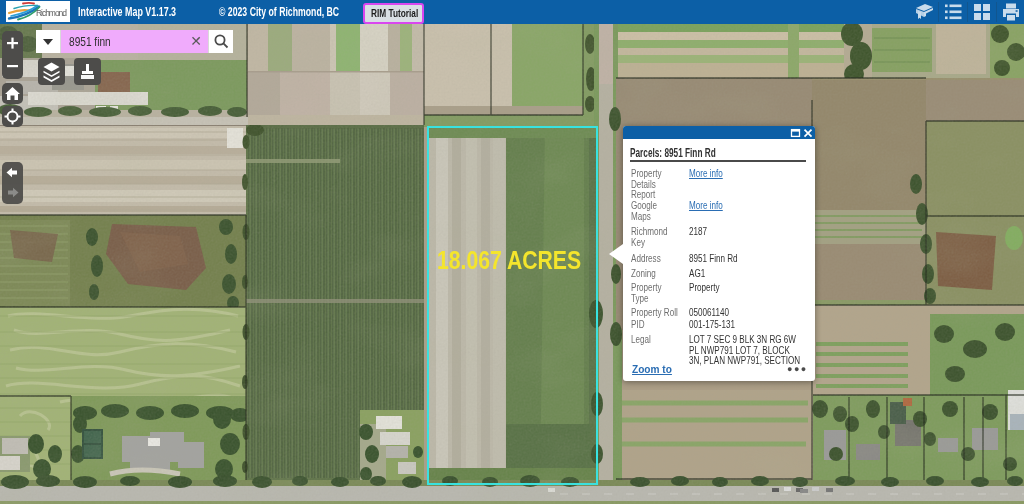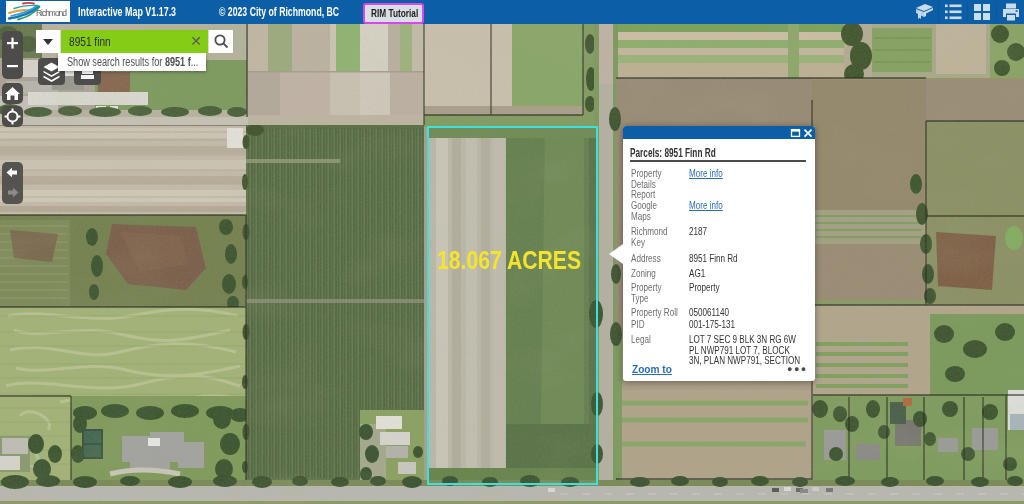--- a/index.html
+++ b/index.html
@@ -26,21 +26,21 @@
   #homectl{left:2px;top:83px;width:21px;height:21px;font-size:14px;text-align:center;line-height:21px;}
   #locctl{left:2px;top:106px;width:21px;height:21px;}
   #navctl{left:2px;top:162px;width:21px;height:42px;background:#4d4c4aee;}
   #layersbtn{left:38px;top:58px;width:27px;height:27px;border-radius:4px;}
   #toolsbtn{left:74px;top:58px;width:27px;height:27px;border-radius:4px;}
   
   #search{position:absolute;left:36px;top:30px;height:23px;z-index:32;
     box-shadow:0 1px 2px rgba(0,0,0,.3);}
   #srcharrow{position:absolute;left:0;top:0;width:24px;height:23px;background:#fff;
     border-right:1px solid #d9d9d9;}
-  #srchinput{position:absolute;left:25px;top:0;width:147px;height:23px;background:#84cc16;}
+  #srchinput{position:absolute;left:25px;top:0;width:147px;height:23px;background:#f0abfc;}
   #srchtext{position:absolute;left:8px;top:0;height:23px;line-height:23px;color:#2e2e2e;font-size:13.5px;
     transform:scaleX(0.75);transform-origin:0 50%;white-space:nowrap;}
   #srchx{position:absolute;right:6px;top:0;height:23px;line-height:22px;color:#5a5a5a;font-size:14px;font-weight:400;}
   #srchmag{position:absolute;left:172px;top:0;width:24px;height:23px;background:#fff;
     border-left:1px solid #d9d9d9;}
   #suggest{position:absolute;left:58px;top:53px;width:148px;height:18px;background:#fff;z-index:31;
     box-shadow:0 1px 3px rgba(0,0,0,.35);color:#4f4f4f;font-size:12.5px;line-height:18px;}
   #suggest span.sg{display:inline-block;transform:scaleX(0.73);transform-origin:0 50%;white-space:nowrap;}
   
   #popup{position:absolute;left:623px;top:126px;width:192px;height:255px;background:#fff;
@@ -681,21 +681,20 @@
         <span id="srchtext">8951 finn</span>
         <span id="srchx">✕</span>
       </div>
     <div id="srchmag">
       <svg width="24" height="23" viewBox="0 0 24 23" fill="none" stroke="#4a4a4a">
         <circle cx="11" cy="10" r="4.6" stroke-width="1.8"></circle>
         <path d="M14.4 13.4 L18.5 17.5" stroke-width="1.8"></path>
       </svg>
     </div>
   </div>
-  <div id="suggest"><span class="sg" style="margin-left:9px">Show search results for <b>8951 f</b>...</span></div>
   <div id="acres">18.067 ACRES</div>
   <div id="popup">
     <div id="popuphdr">
       <svg width="192" height="13" viewBox="0 0 192 13">
         <rect x="168.5" y="2.6" width="8" height="6.8" fill="none" stroke="#fff" stroke-width="1.3"></rect>
         <rect x="168" y="2" width="9" height="2.6" fill="#fff"></rect>
         <path d="M181.5 2.6 L188.5 9.6 M188.5 2.6 L181.5 9.6" stroke="#fff" stroke-width="1.7"></path>
       </svg>
     </div>
     <div id="beak"></div>

